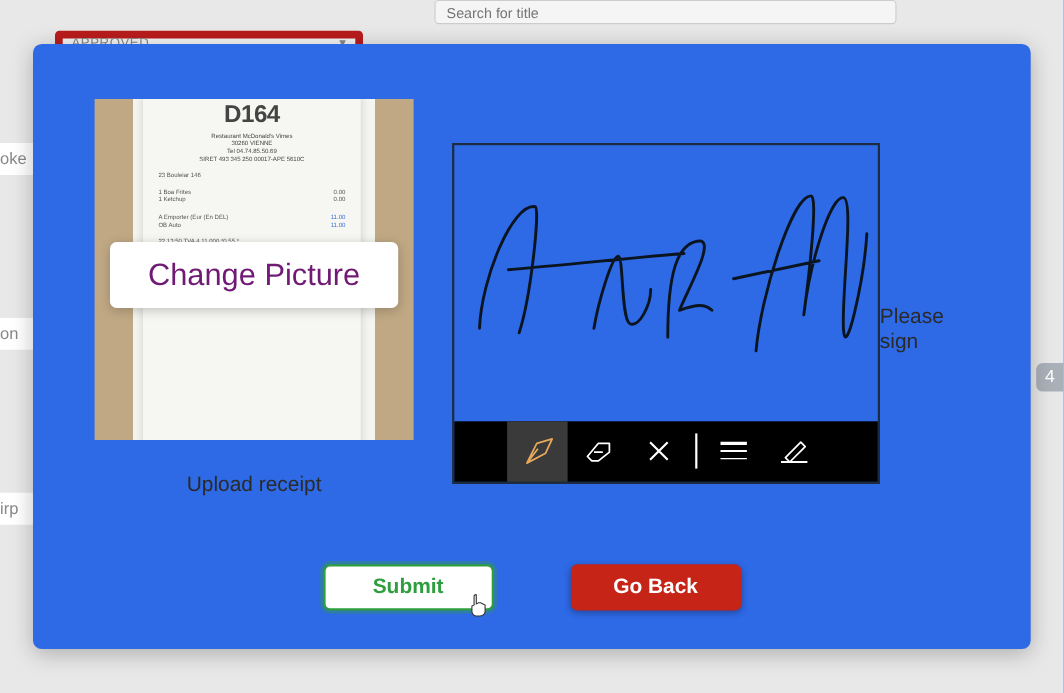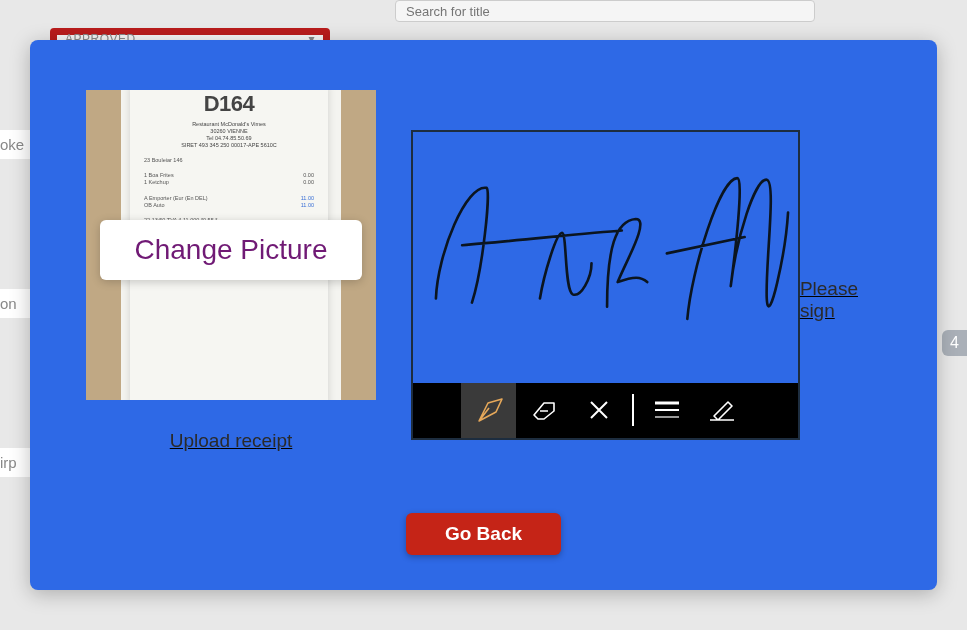--- a/index.html
+++ b/index.html
@@ -83,21 +83,20 @@
       box-shadow: 0 4px 20px rgba(0,0,0,0.25);
       padding: 50px 50px 35px 50px;
       display: flex;
       flex-direction: column;
     }
     .content-row {
       display: flex;
       gap: 35px;
       justify-content: center;
       flex: 1;
-      text-decoration: underline;
     }
     .upload-panel {
       position: relative;
       width: 290px;
       display: flex;
       flex-direction: column;
       align-items: center;
     }
     .receipt-img {
       width: 290px;
@@ -346,15 +345,21 @@
                 <path d="M2 22 L26 22 M6 18 L20 4 L24 8 L10 22 Z" stroke="white" stroke-width="1.6" fill="none" stroke-linejoin="round"></path>
               </svg>
           </div>
         </div>
       </div>
       <div class="panel-label">Please sign</div>
     </div>
   </div>
 
   <div class="button-row">
+    <div class="btn btn-submit">
+      <span>Submit</span>
+      <svg class="cursor" viewBox="0 0 18 22">
+        <path d="M7 2 L7 10 L9 9 L11 9 L13 10 L15 11 L15 17 C15 19 13 21 10 21 L7 21 C5 21 3 19 3 17 L3 12 L5 11 L5 3 C5 2 7 1 7 2 Z" fill="white" stroke="#333" stroke-width="1"></path>
+      </svg>
+    </div>
     <div class="btn btn-goback">Go Back</div>
   </div>
 </div>
 
 </body></html>

